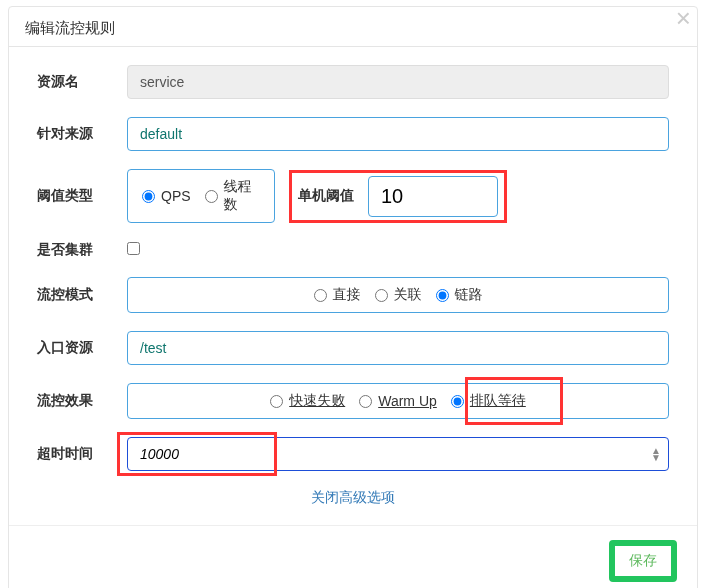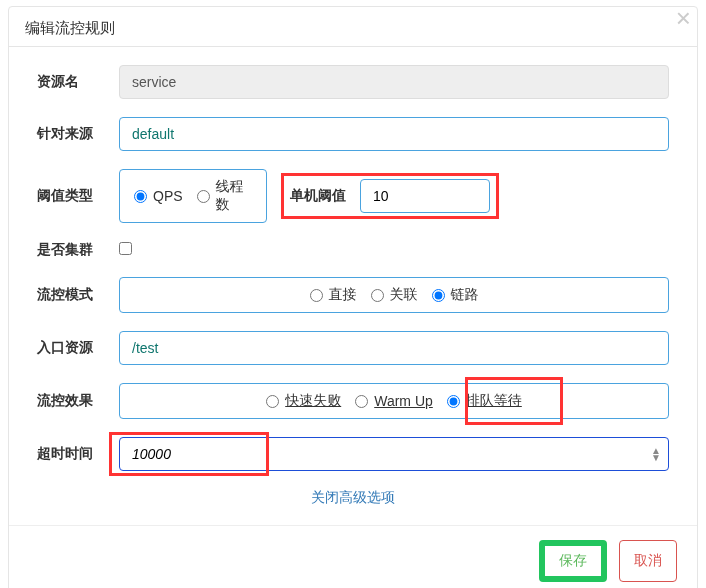--- a/index.html
+++ b/index.html
@@ -37,20 +37,21 @@
       line-height: 1;
       font-weight: 300;
     }
     .modal-body {
       padding: 18px 28px 12px 28px;
     }
     .form-row {
       display: flex;
       align-items: center;
       margin-bottom: 18px;
+      gap: 8px;
     }
     .label {
       width: 82px;
       text-align: left;
       font-weight: bold;
       color: #333;
       font-size: 14px;
       flex-shrink: 0;
     }
     .control {
@@ -118,21 +119,21 @@
       font-weight: bold;
       color: #333;
       font-size: 14px;
       margin-left: 42px;
     }
     .threshold-input {
       width: 130px;
       border: 1px solid #4aa3df;
       border-radius: 4px;
       padding: 8px 12px;
-      font-size: 14px;
+      font-size: 20px;
       outline: none;
       font-family: inherit;
     }
     .red-box-1 {
       border: 3px solid #ff3333;
       padding: 3px 6px;
       display: flex;
       align-items: center;
       gap: 14px;
     }
@@ -336,15 +337,14 @@
         <div class="timeout-red-overlay"></div>
       </div>
     </div>
 
     <div class="link-center">关闭高级选项</div>
 
   </div>
 
   <div class="modal-footer">
     <button class="btn btn-save">保存</button>
-    <button class="btn btn-cancel">取消</button>
   </div>
 </div>
 
 </body></html>

